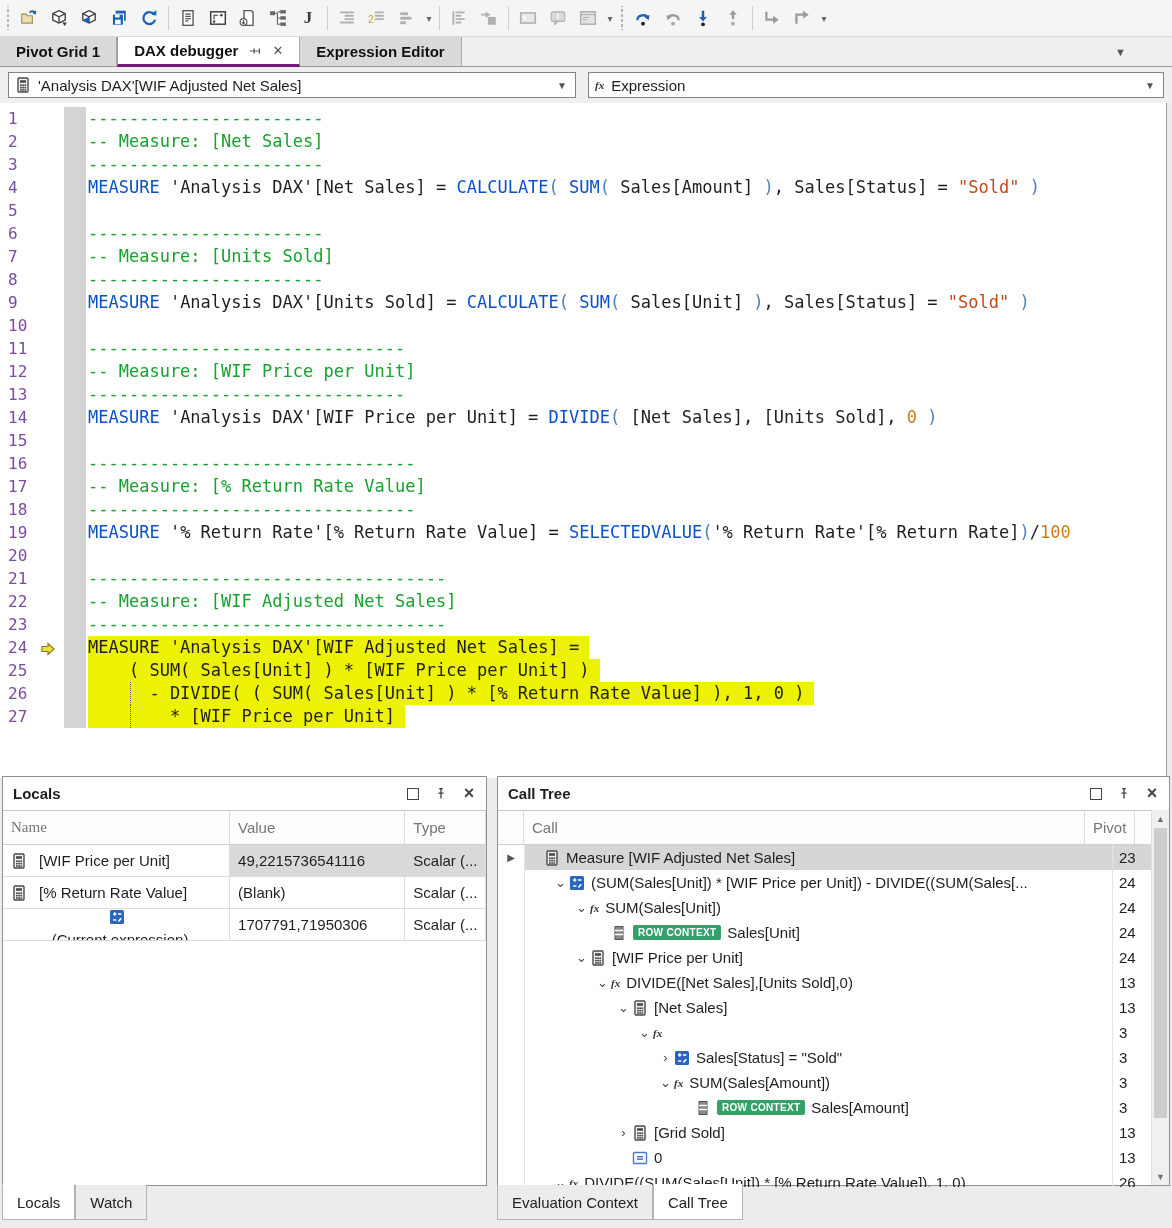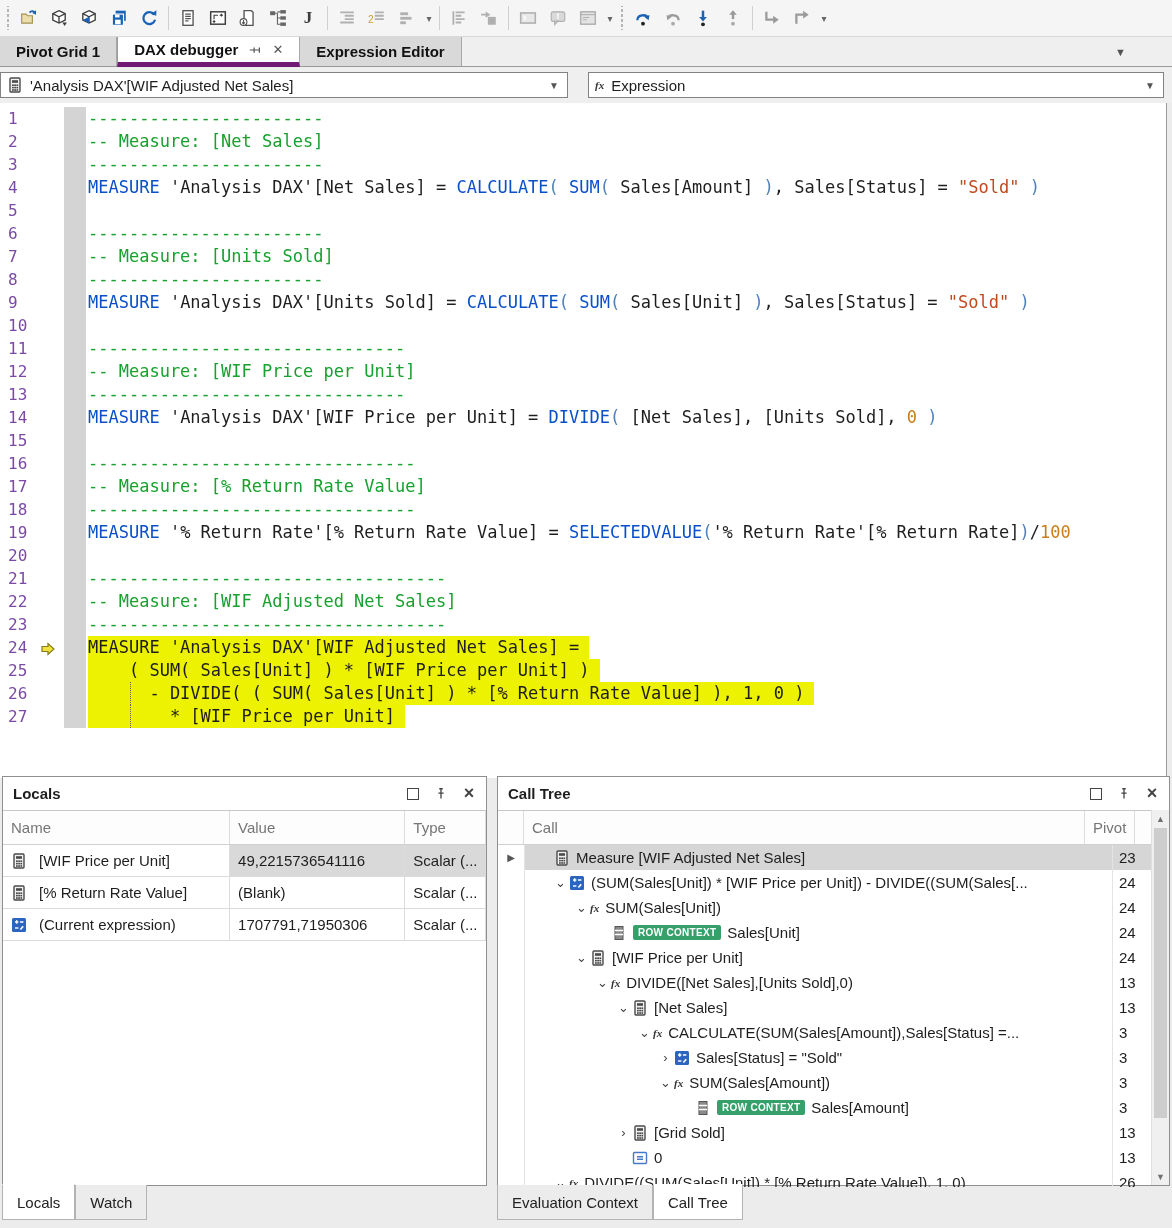--- a/index.html
+++ b/index.html
@@ -7,21 +7,21 @@
   
   .toolbar{position:absolute;left:0;top:0;width:1172px;height:37px;background:#f5f5f5;border-bottom:1px solid #d9d9d9;display:flex;align-items:center;padding-left:2px;box-sizing:border-box;}
   .tb-btn{width:30px;height:30px;display:flex;align-items:center;justify-content:center;border-radius:2px;position:relative;flex:0 0 auto;}
   .tb-btn svg{display:block;}
   .tb-sep{width:1px;height:24px;background:#cfcfcf;margin:0 4px;flex:0 0 auto;}
   .tb-handle{width:8px;height:24px;margin:0 2px;flex:0 0 auto;background-image:radial-gradient(#b5b5b5 1px,transparent 1.2px);background-size:4px 5px;background-position:2px 2px;background-repeat:repeat-y;}
   .tb-caret{font-size:10px;color:#666;margin-left:1px;flex:0 0 auto;width:12px;text-align:center;}
   
   .tabrow{position:absolute;left:0;top:37px;width:1172px;height:30px;background:#efefef;border-bottom:1px solid #9b9b9b;display:flex;align-items:stretch;box-sizing:border-box;}
   .tab{display:flex;align-items:center;padding:0 16px;background:#d9d9d9;border-right:1px solid #a8a8a8;font-weight:bold;font-size:15px;color:#111;}
-  .tab.active{background:#fff;border-bottom:5px solid #701a75;margin-bottom:-1px;border-left:1px solid #9b9b9b;}
+  .tab.active{background:#fff;border-bottom:3px solid #701a75;margin-bottom:-1px;border-left:1px solid #9b9b9b;}
   .tab .tab-ico{margin-left:10px;color:#555;display:flex;align-items:center;}
   .tabrow-caret{margin-left:auto;margin-right:46px;align-self:center;color:#555;font-size:11px;}
   
   .comborow{position:absolute;left:0;top:68px;width:1172px;height:35px;background:#efefef;}
   .combo{position:absolute;top:4px;height:26px;background:#fff;border:1px solid #828282;display:flex;align-items:center;box-sizing:border-box;font-size:15px;}
   .combo .c-ico{margin:0 7px 0 6px;display:flex;align-items:center;}
   .combo .c-caret{margin-left:auto;margin-right:8px;color:#555;font-size:10px;}
   .fx{font-family:"Liberation Serif","DejaVu Serif",serif;font-style:italic;font-weight:bold;font-size:11px;color:#333;}
   
   .editor{position:absolute;left:0;top:103px;width:1166px;height:671px;background:#fff;border-right:1px solid #9b9b9b;overflow:hidden;}
@@ -299,21 +299,21 @@
       </span>
       <span class="tab-ico" style="font-size: 13px;">✕</span>
     </div>
     <div class="tab">
       <span>Expression Editor</span>
     </div>
     <span class="tabrow-caret">▼</span>
   </div>
 
 <div class="comborow">
-  <div class="combo" style="left:0;width:568px;">
+  <div class="combo" style="left:8px;width:568px;">
     <span class="c-ico" id="combo-calc-ico">
         <svg width="16" height="16" viewBox="0 0 16 16">
           <rect x="3" y="1" width="10" height="14" rx="1" fill="#f2f2f2" stroke="#4a4a4a" stroke-width="1.4"></rect>
           <rect x="5" y="3.2" width="6" height="2.6" fill="#4a4a4a"></rect>
           <g fill="#4a4a4a">
             <rect x="5" y="7.4" width="1.8" height="1.6"></rect>
             <rect x="7.2" y="7.4" width="1.8" height="1.6"></rect>
             <rect x="9.4" y="7.4" width="1.8" height="1.6"></rect>
             <rect x="5" y="9.8" width="1.8" height="1.6"></rect>
             <rect x="7.2" y="9.8" width="1.8" height="1.6"></rect>
@@ -376,21 +376,21 @@
       <span class="p-btn" id="pin1">
           <svg width="14" height="14" viewBox="0 0 16 16">
             <path d="M6 2 H10 M8 2 V7 M5 7 H11 M8 7 V13" stroke="#444" stroke-width="1.5"></path>
           </svg>
         </span>
       <span class="p-btn" style="font-size:18px;">×</span>
     </span>
   </div>
   <div id="locals-grid">
       <div class="grid-head">
-        <div class="g-col" style="width: 228px;">Name</div>
+        <div class="g-col" style="width: 228px; font-family: Liberation Serif, serif;">Name</div>
         <div class="g-col" style="width: 176px;">Value</div>
         <div class="g-col" style="width: 81px;">Type</div>
       </div>
       <div class="l-row">
         <div class="l-cell" style="width: 228px;">
           <span class="t-ico">
             <svg width="16" height="16" viewBox="0 0 16 16">
               <rect x="3" y="1" width="10" height="14" rx="1" fill="#f2f2f2" stroke="#4a4a4a" stroke-width="1.4"></rect>
               <rect x="5" y="3.2" width="6" height="2.6" fill="#4a4a4a"></rect>
               <g fill="#4a4a4a">
@@ -429,21 +429,21 @@
                 <rect x="9.4" y="12.2" width="1.8" height="1.6"></rect>
               </g>
             </svg>
           </span>
           <span>[% Return Rate Value]</span>
         </div>
         <div class="l-cell" style="width: 176px;">(Blank)</div>
         <div class="l-cell" style="width: 81px;">Scalar (...</div>
       </div>
       <div class="l-row">
-        <div class="l-cell" style="width: 228px;">
+        <div class="l-cell" style="width: 228px; flex-direction: column;">
           <span class="t-ico">
             <svg width="16" height="16" viewBox="0 0 16 16">
               <rect x="1" y="1" width="14" height="14" rx="1.5" fill="#2b65c0"></rect>
               <path d="M4 5 H7.4 M5.7 3.3 V6.7 M9 5 H12.4" stroke="#fff" stroke-width="1.4"></path>
               <path d="M4 11 H7.4" stroke="#fff" stroke-width="1.4"></path>
               <path d="M9.4 12.6 L12.2 9.2" stroke="#fff" stroke-width="1.6"></path>
             </svg>
           </span>
           <span>(Current expression)</span>
         </div>
@@ -470,21 +470,21 @@
   </div>
   <div class="grid-head" id="ct-head">
       <div class="g-col" style="width: 26px;"></div>
       <div class="g-col" style="width: 561px;">Call</div>
       <div class="g-col" style="width: 50px;">Pivot</div>
       <div class="g-col" style="width: 17px;"></div>
     </div>
   <div class="ct-body" id="ct-body" style="height:342px;">
       <div class="ct-row sel">
         <div class="ct-gutter">▶</div>
-        <div class="ct-main" style="padding-left: 12px;">
+        <div class="ct-main" style="padding-left: 2px;">
           <span class="exp"></span>
           <span class="t-ico">
             <svg width="16" height="16" viewBox="0 0 16 16">
               <rect x="3" y="1" width="10" height="14" rx="1" fill="#f2f2f2" stroke="#4a4a4a" stroke-width="1.4"></rect>
               <rect x="5" y="3.2" width="6" height="2.6" fill="#4a4a4a"></rect>
               <g fill="#4a4a4a">
                 <rect x="5" y="7.4" width="1.8" height="1.6"></rect>
                 <rect x="7.2" y="7.4" width="1.8" height="1.6"></rect>
                 <rect x="9.4" y="7.4" width="1.8" height="1.6"></rect>
                 <rect x="5" y="9.8" width="1.8" height="1.6"></rect>
@@ -603,21 +603,20 @@
         </div>
         <div class="ct-line">13</div>
       </div>
       <div class="ct-row">
         <div class="ct-gutter"></div>
         <div class="ct-main" style="padding-left: 111px;">
           <span class="exp">⌄</span>
           <span class="t-ico">
             <span class="fx">fx</span>
           </span>
-          <span>CALCULATE(SUM(Sales[Amount]),Sales[Status] =...</span>
         </div>
         <div class="ct-line">3</div>
       </div>
       <div class="ct-row">
         <div class="ct-gutter"></div>
         <div class="ct-main" style="padding-left: 132px;">
           <span class="exp">›</span>
           <span class="t-ico">
             <svg width="16" height="16" viewBox="0 0 16 16">
               <rect x="1" y="1" width="14" height="14" rx="1.5" fill="#2b65c0"></rect>

